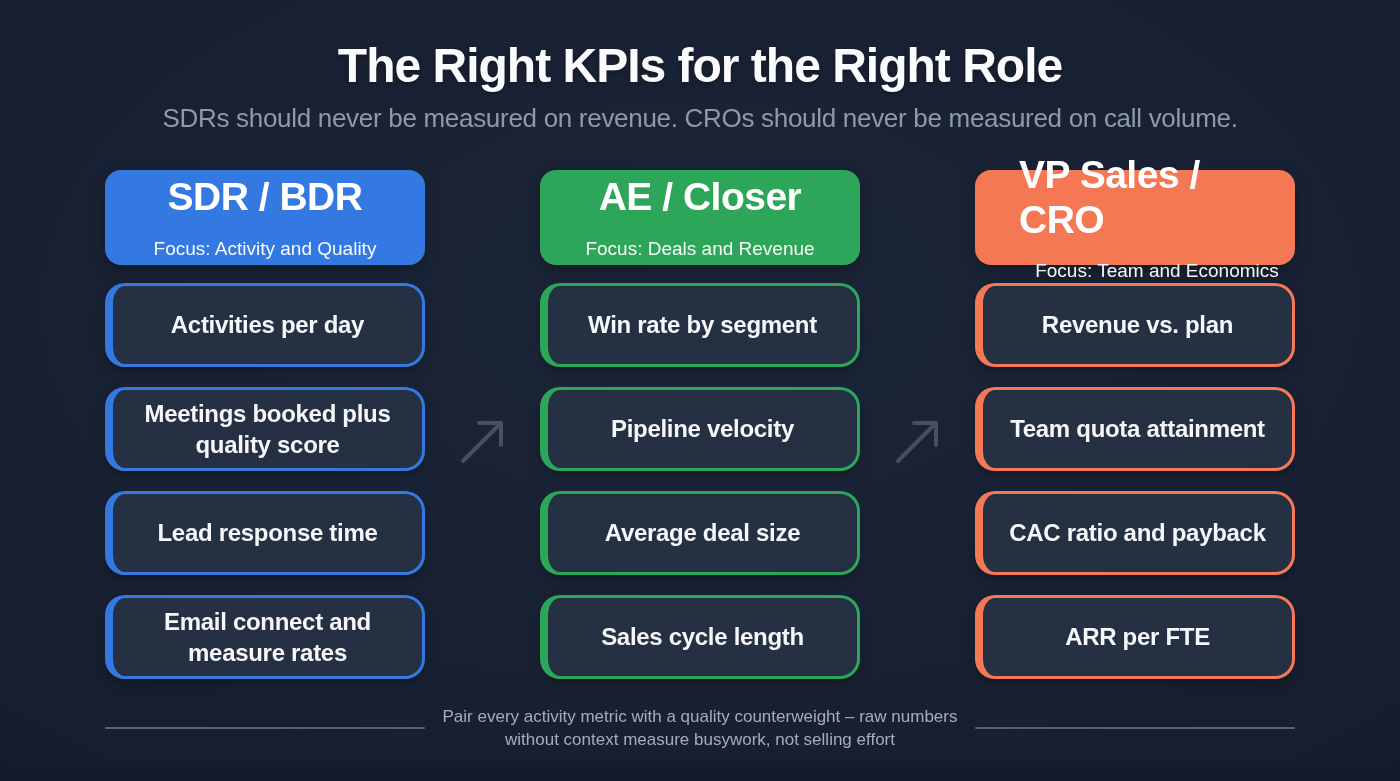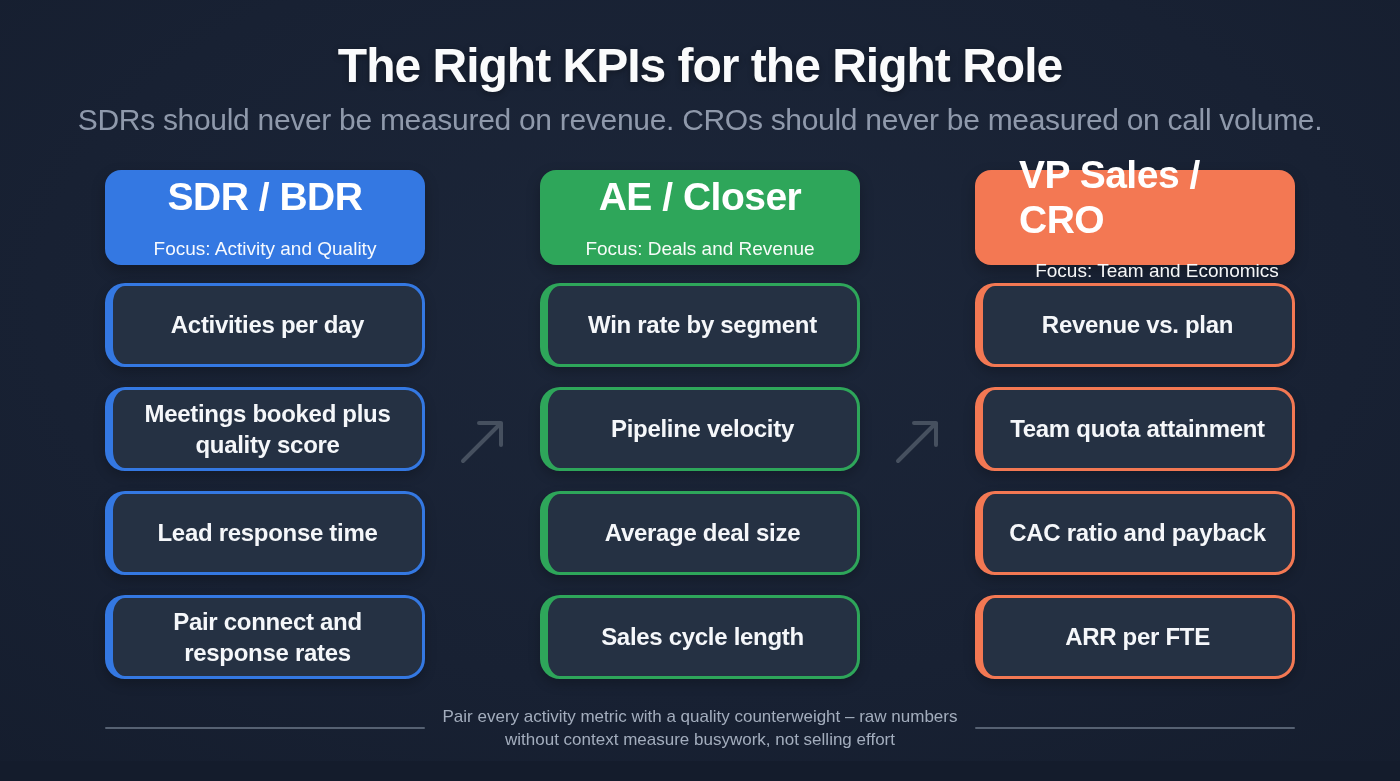--- a/index.html
+++ b/index.html
@@ -23,21 +23,21 @@
     font-size: 48px;
     font-weight: 700;
     letter-spacing: -1px;
     color: #fafbfc;
     text-shadow: 0 2px 6px rgba(0,0,0,0.35);
   }
   .page-subtitle {
     position: absolute;
     top: 103px; left: 0; right: 0;
     text-align: center;
-    font-size: 30px;
+    font-size: 26px;
     font-weight: 400;
     letter-spacing: -0.3px;
     color: #8f99ab;
   }
   .board {
     position: absolute;
     left: 105px; top: 170px;
     width: 1190px;
     display: grid;
     grid-template-columns: 320px 320px 320px;
@@ -137,21 +137,21 @@
       <div class="kpi-card" style="border-color: rgb(52, 120, 226);">
         <div class="kpi-label">Activities per day</div>
       </div>
       <div class="kpi-card" style="border-color: rgb(52, 120, 226);">
         <div class="kpi-label">Meetings booked plus quality score</div>
       </div>
       <div class="kpi-card" style="border-color: rgb(52, 120, 226);">
         <div class="kpi-label">Lead response time</div>
       </div>
       <div class="kpi-card" style="border-color: rgb(52, 120, 226);">
-        <div class="kpi-label">Pair connect and response rates</div>
+        <div class="kpi-label">Email connect and measure rates</div>
       </div>
     </div>
 
     <div class="column">
       <div class="role-header" style="background: rgb(46, 166, 90);">
         <div class="role-title">AE / Closer</div>
         <div class="role-focus">Focus: Deals and Revenue</div>
       </div>
       <div class="kpi-card" style="border-color: rgb(46, 166, 90);">
         <div class="kpi-label">Win rate by segment</div>

